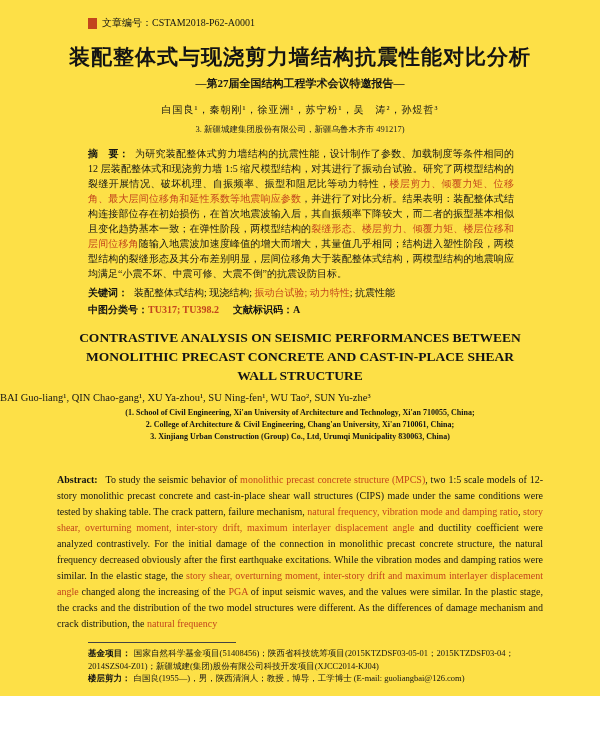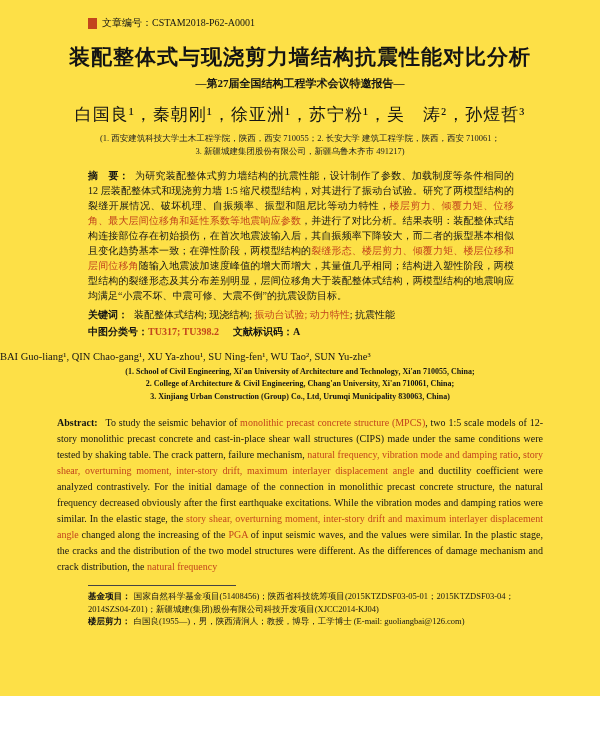--- a/index.html
+++ b/index.html
@@ -6,34 +6,34 @@
   * { box-sizing: border-box; }
   html, body { margin: 0; padding: 0; background: #ffffff; }
   body { font-family: "Liberation Serif", serif; color: var(--ink); }
   .page { width: 600px; height: 696px; overflow: hidden; background: #fde047; padding-top: 16px; position: relative; }
 
   .article-no-row { margin: 0 86px 14px 88px; font-size: 10px; display: flex; align-items: center; gap: 5px; }
   .red-marker { width: 9px; height: 11px; background: var(--hl); display: inline-block; flex: 0 0 auto; }
 
   .title-cn { margin: 0 55px 6px; text-align: center; font-size: 21px; font-weight: bold; letter-spacing: 1px; line-height: 1.25; }
   .subtitle-cn { text-align: center; font-size: 11px; font-weight: bold; margin: 0 0 12px; }
-  .authors-cn { text-align: center; font-size: 17px; margin: 0 0 6px; letter-spacing: 1px; }
+  .authors-cn { text-align: center; font-size: 10px; margin: 0 0 6px; letter-spacing: 1px; }
   .affil-cn { text-align: center; font-size: 8.5px; line-height: 1.5; margin: 0 60px 10px; color: #222; }
 
   .abstract-cn { font-size: 10px; line-height: 15px; text-align: justify; margin: 0 86px 5px 88px; }
   .keywords { font-size: 10px; margin: 0 86px 3px 88px; }
   .clc { font-size: 10px; margin: 0 86px 12px 88px; }
   .label-bold { font-weight: bold; margin-right: 6px; }
   .clc .clc-label { font-weight: bold; }
   .clc .clc-value1 { color: var(--hl); font-weight: bold; margin-right: 14px; }
   .clc .clc-value2 { font-weight: bold; }
 
   .title-en { text-align: center; font-weight: bold; font-size: 13.5px; line-height: 1.4; margin: 0 60px 6px; }
   .authors-en { font-size: 10.5px; margin: 0 0 4px; }
-  .affil-en { text-align: center; font-size: 8px; font-weight: bold; line-height: 1.55; margin: 0 50px 12px; }
+  .affil-en { text-align: center; font-size: 8px; font-weight: bold; line-height: 1.55; margin: 0 50px 28px; }
 
   .abstract-en { font-size: 10px; line-height: 16px; text-align: justify; margin: 0 57px 10px; }
   .abstract-en .label-bold { margin-right: 8px; }
 
   .hl { color: var(--hl); }
 
   .footnote { margin: 0 86px 0 88px; }
   .foot-rule { width: 148px; border-top: 1px solid #444; margin-bottom: 4px; }
   .foot-line { font-size: 8.5px; line-height: 1.5; margin: 0; text-align: justify; }
   .foot-line .label-bold { margin-right: 3px; }
@@ -47,30 +47,34 @@
     <span class="red-marker"></span>
     <span>文章编号：CSTAM2018-P62-A0001</span>
   </div>
 
   <h1 class="title-cn">装配整体式与现浇剪力墙结构抗震性能对比分析</h1>
   <div class="subtitle-cn">—第27届全国结构工程学术会议特邀报告—</div>
 
   <div class="authors-cn">白国良¹，秦朝刚¹，徐亚洲¹，苏宁粉¹，吴　涛²，孙煜哲³</div>
 
   <div class="affil-cn">
-    <div>(1. 西安建筑科技大学土木工程学院，陕西，西安 710055；2. 长安大学 建筑工程学院，陕西，西安 710061；</div>
     <div>3. 新疆城建集团股份有限公司，新疆乌鲁木齐市 491217)</div>
   </div>
 
   <p class="abstract-cn"><span class="label-bold">摘　要：</span><span><span>为研究装配整体式剪力墙结构的抗震性能，设计制作了参数、加载制度等条件相同的 12 层装配整体式和现浇剪力墙 1:5 缩尺模型结构，对其进行了振动台试验。研究了两模型结构的裂缝开展情况、破坏机理、自振频率、振型和阻尼比等动力特性，</span><span class="hl">楼层剪力、倾覆力矩、位移角、最大层间位移角和延性系数等地震响应参数</span><span>，并进行了对比分析。结果表明：装配整体式结构连接部位存在初始损伤，在首次地震波输入后，其自振频率下降较大，而二者的振型基本相似且变化趋势基本一致；在弹性阶段，两模型结构的</span><span class="hl">裂缝形态、楼层剪力、倾覆力矩、楼层位移和层间位移角</span><span>随输入地震波加速度峰值的增大而增大，其量值几乎相同；结构进入塑性阶段，两模型结构的裂缝形态及其分布差别明显，层间位移角大于装配整体式结构，两模型结构的地震响应均满足“小震不坏、中震可修、大震不倒”的抗震设防目标。</span></span></p>
 
   <p class="keywords"><span class="label-bold">关键词：</span><span><span>装配整体式结构; 现浇结构; </span><span class="hl">振动台试验; 动力特性</span><span>; 抗震性能</span></span></p>
 
   <p class="clc"><span class="clc-label">中图分类号：</span><span class="clc-value1">TU317; TU398.2</span><span class="clc-label">文献标识码：</span><span class="clc-value2">A</span></p>
 
+  <div class="title-en">
+    <div>CONTRASTIVE ANALYSIS ON SEISMIC PERFORMANCES BETWEEN</div>
+    <div>MONOLITHIC PRECAST CONCRETE AND CAST-IN-PLACE SHEAR</div>
+    <div>WALL STRUCTURE</div>
+  </div>
 
   <div class="authors-en">BAI Guo-liang¹, QIN Chao-gang¹, XU Ya-zhou¹, SU Ning-fen¹, WU Tao², SUN Yu-zhe³</div>
 
   <div class="affil-en">
     <div>(1. School of Civil Engineering, Xi'an University of Architecture and Technology, Xi'an 710055, China;</div>
     <div>2. College of Architecture &amp; Civil Engineering, Chang'an University, Xi'an 710061, China;</div>
     <div>3. Xinjiang Urban Construction (Group) Co., Ltd, Urumqi Municipality 830063, China)</div>
   </div>
 
   <p class="abstract-en"><span class="label-bold">Abstract:</span><span><span>To study the seismic behavior of </span><span class="hl">monolithic precast concrete structure (MPCS)</span><span>, two 1:5 scale models of 12-story monolithic precast concrete and cast-in-place shear wall structures (CIPS) made under the same conditions were tested by shaking table. The crack pattern, failure mechanism, </span><span class="hl">natural frequency, vibration mode and damping ratio</span><span>, </span><span class="hl">story shear, overturning moment, inter-story drift, maximum interlayer displacement angle</span><span> and ductility coefficient were analyzed contrastively. For the initial damage of the connection in monolithic precast concrete structure, the natural frequency decreased obviously after the first earthquake excitations. While the vibration modes and damping ratios were similar. In the elastic stage, the </span><span class="hl">story shear, overturning moment, inter-story drift and maximum interlayer displacement angle</span><span> changed along the increasing of the </span><span class="hl">PGA</span><span> of input seismic waves, and the values were similar. In the plastic stage, the cracks and the distribution of the two model structures were different. As the differences of damage mechanism and crack distribution, the </span><span class="hl">natural frequency</span></span></p>

